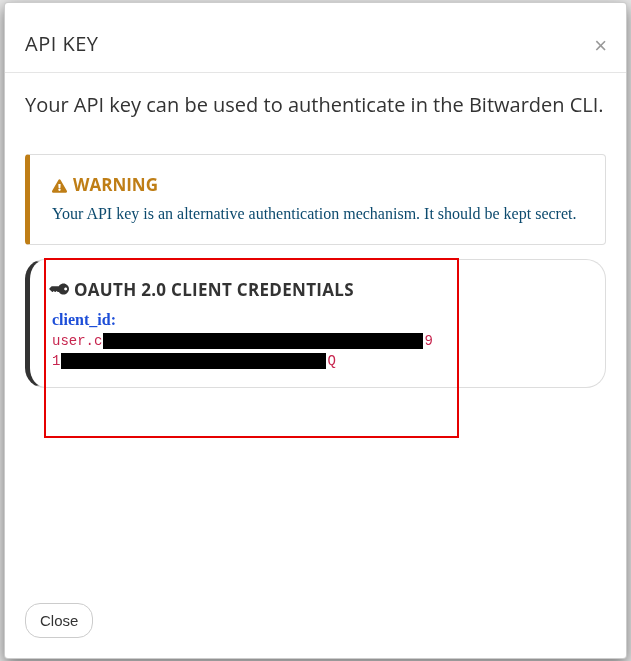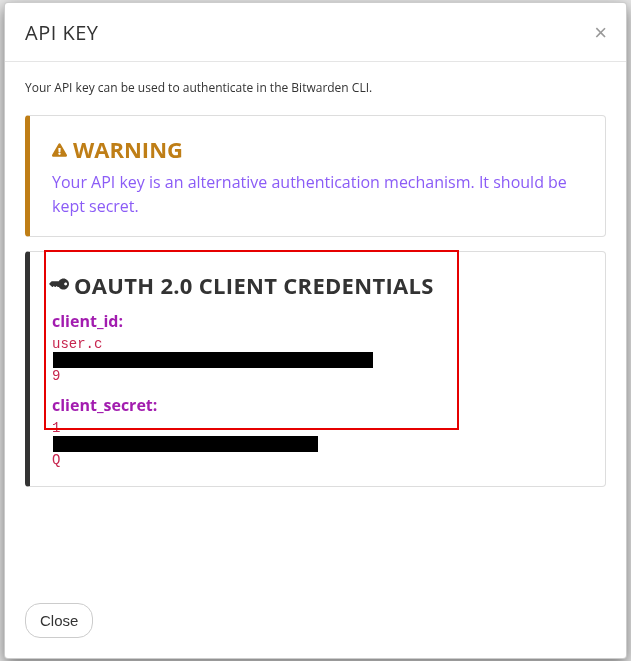--- a/index.html
+++ b/index.html
@@ -22,24 +22,24 @@
       right: 4px;
       bottom: 2px;
       background: #fff;
       border: 1px solid rgba(0,0,0,0.2);
       border-radius: 4px;
       box-shadow: 0 5px 15px rgba(0,0,0,0.5);
       display: flex;
       flex-direction: column;
     }
     .modal-header {
-      padding: 16px 15px 15px 20px;
+      padding: 27px 15px 15px 20px;
       border-bottom: 1px solid #e5e5e5;
       display: flex;
-      align-items: center;
+      align-items: flex-end;
       justify-content: space-between;
     }
     .modal-title {
       font-size: 20px;
       font-weight: 400;
       color: #333;
       letter-spacing: 0.5px;
     }
     .close-btn {
       background: transparent;
@@ -49,74 +49,76 @@
       color: #999;
       cursor: pointer;
       padding: 0 4px;
       font-weight: 300;
     }
     .modal-body {
       padding: 18px 20px;
       flex: 1;
     }
     .description {
-      font-size: 12px;
-      color: #333;
-      margin-bottom: 18px;
+      font-size: 20px;
+      color: #333;
+      margin-bottom: 35px;
       line-height: 1.4;
     }
     .callout {
       border: 1px solid #ddd;
       border-left-width: 5px;
       border-radius: 4px;
       padding: 18px 22px;
       margin-bottom: 14px;
     }
     .callout-warning {
       border-left-color: #bf7e16;
     }
     .callout-title {
-      font-size: 22px;
+      font-size: 17px;
       font-weight: 700;
       margin-bottom: 6px;
       display: flex;
       align-items: center;
       gap: 6px;
     }
     .callout-warning .callout-title {
       color: #bf7e16;
     }
     .callout-body {
       font-size: 16px;
-      color: #8b5cf6;
+      color: #0c4a6e;
       line-height: 1.5;
+      font-family: Liberation Serif, serif;
     }
     .callout-default {
       border-left-color: #333;
       position: relative;
+      border-radius: 20px;
     }
     .callout-default .callout-title {
       color: #333;
       letter-spacing: 0.3px;
       margin-bottom: 10px;
     }
     .cred-label {
       font-size: 16px;
       font-weight: 700;
-      color: #a21caf;
+      color: #1d4ed8;
       margin-top: 10px;
+      font-family: Liberation Serif, serif;
     }
     .cred-value {
       font-family: Menlo, Monaco, Consolas, "Courier New", monospace;
       font-size: 14px;
       color: #c7254e;
       margin-top: 4px;
       display: flex;
-      align-items: flex-start;
-      flex-direction: column;
+      align-items: flex-end;
     }
     .redaction {
       display: inline-block;
       background: #000;
       height: 16px;
       margin: 0 1px;
     }
     .highlight-box {
       position: absolute;
       border: 2px solid #e60000;
@@ -190,21 +192,20 @@
         <span>OAUTH 2.0 CLIENT CREDENTIALS</span>
       </div>
 
       <div class="cred-label">client_id:</div>
       <div class="cred-value">
         <span>user.c</span>
         <span class="redaction" style="width:320px;"></span>
         <span>9</span>
       </div>
 
-      <div class="cred-label">client_secret:</div>
       <div class="cred-value">
         <span>1</span>
         <span class="redaction" style="width:265px;"></span>
         <span>Q</span>
       </div>
 
 
     </div>
   </div>
 

